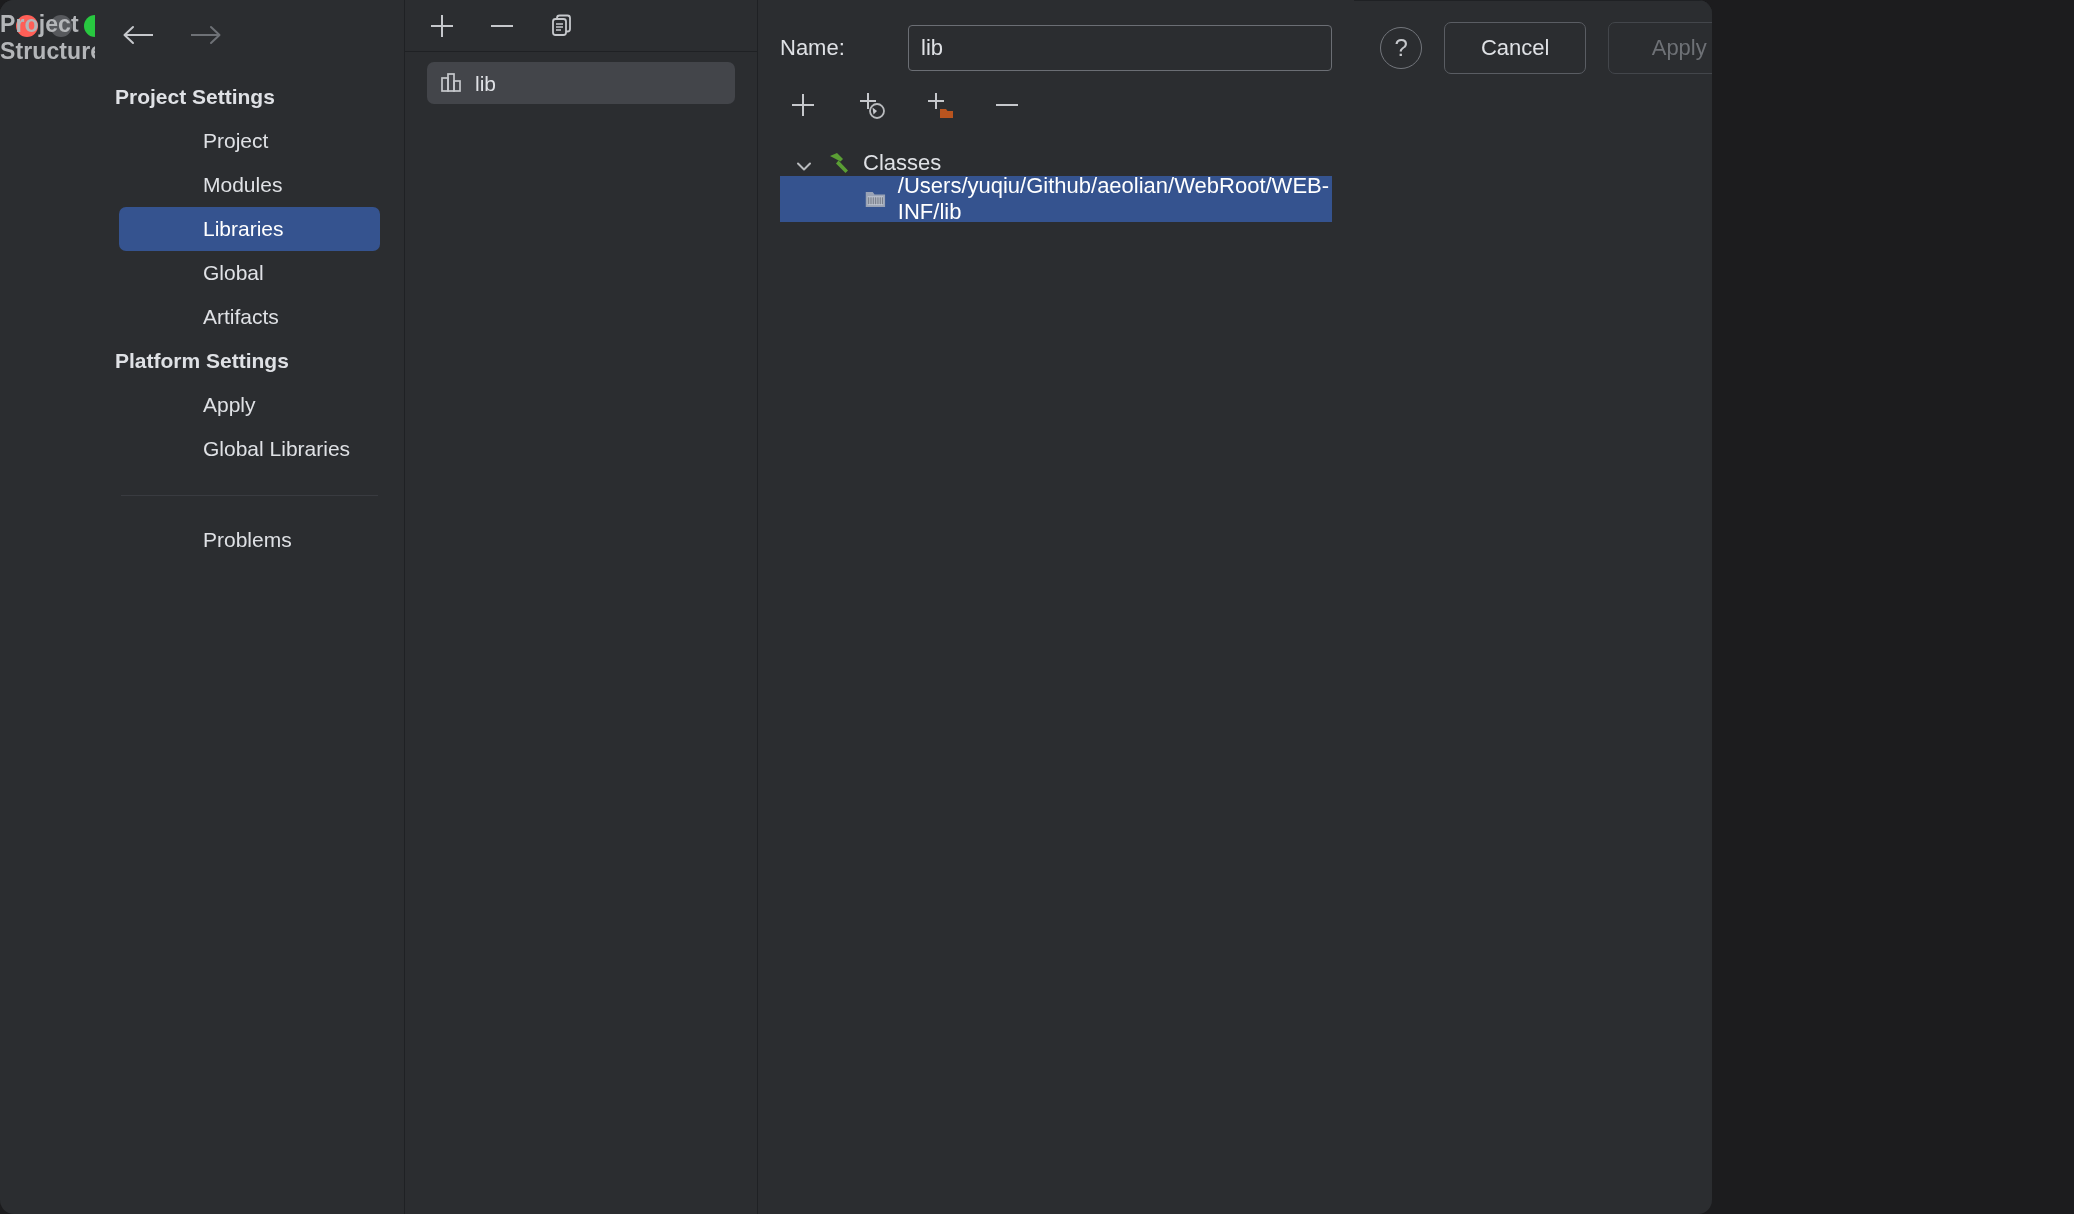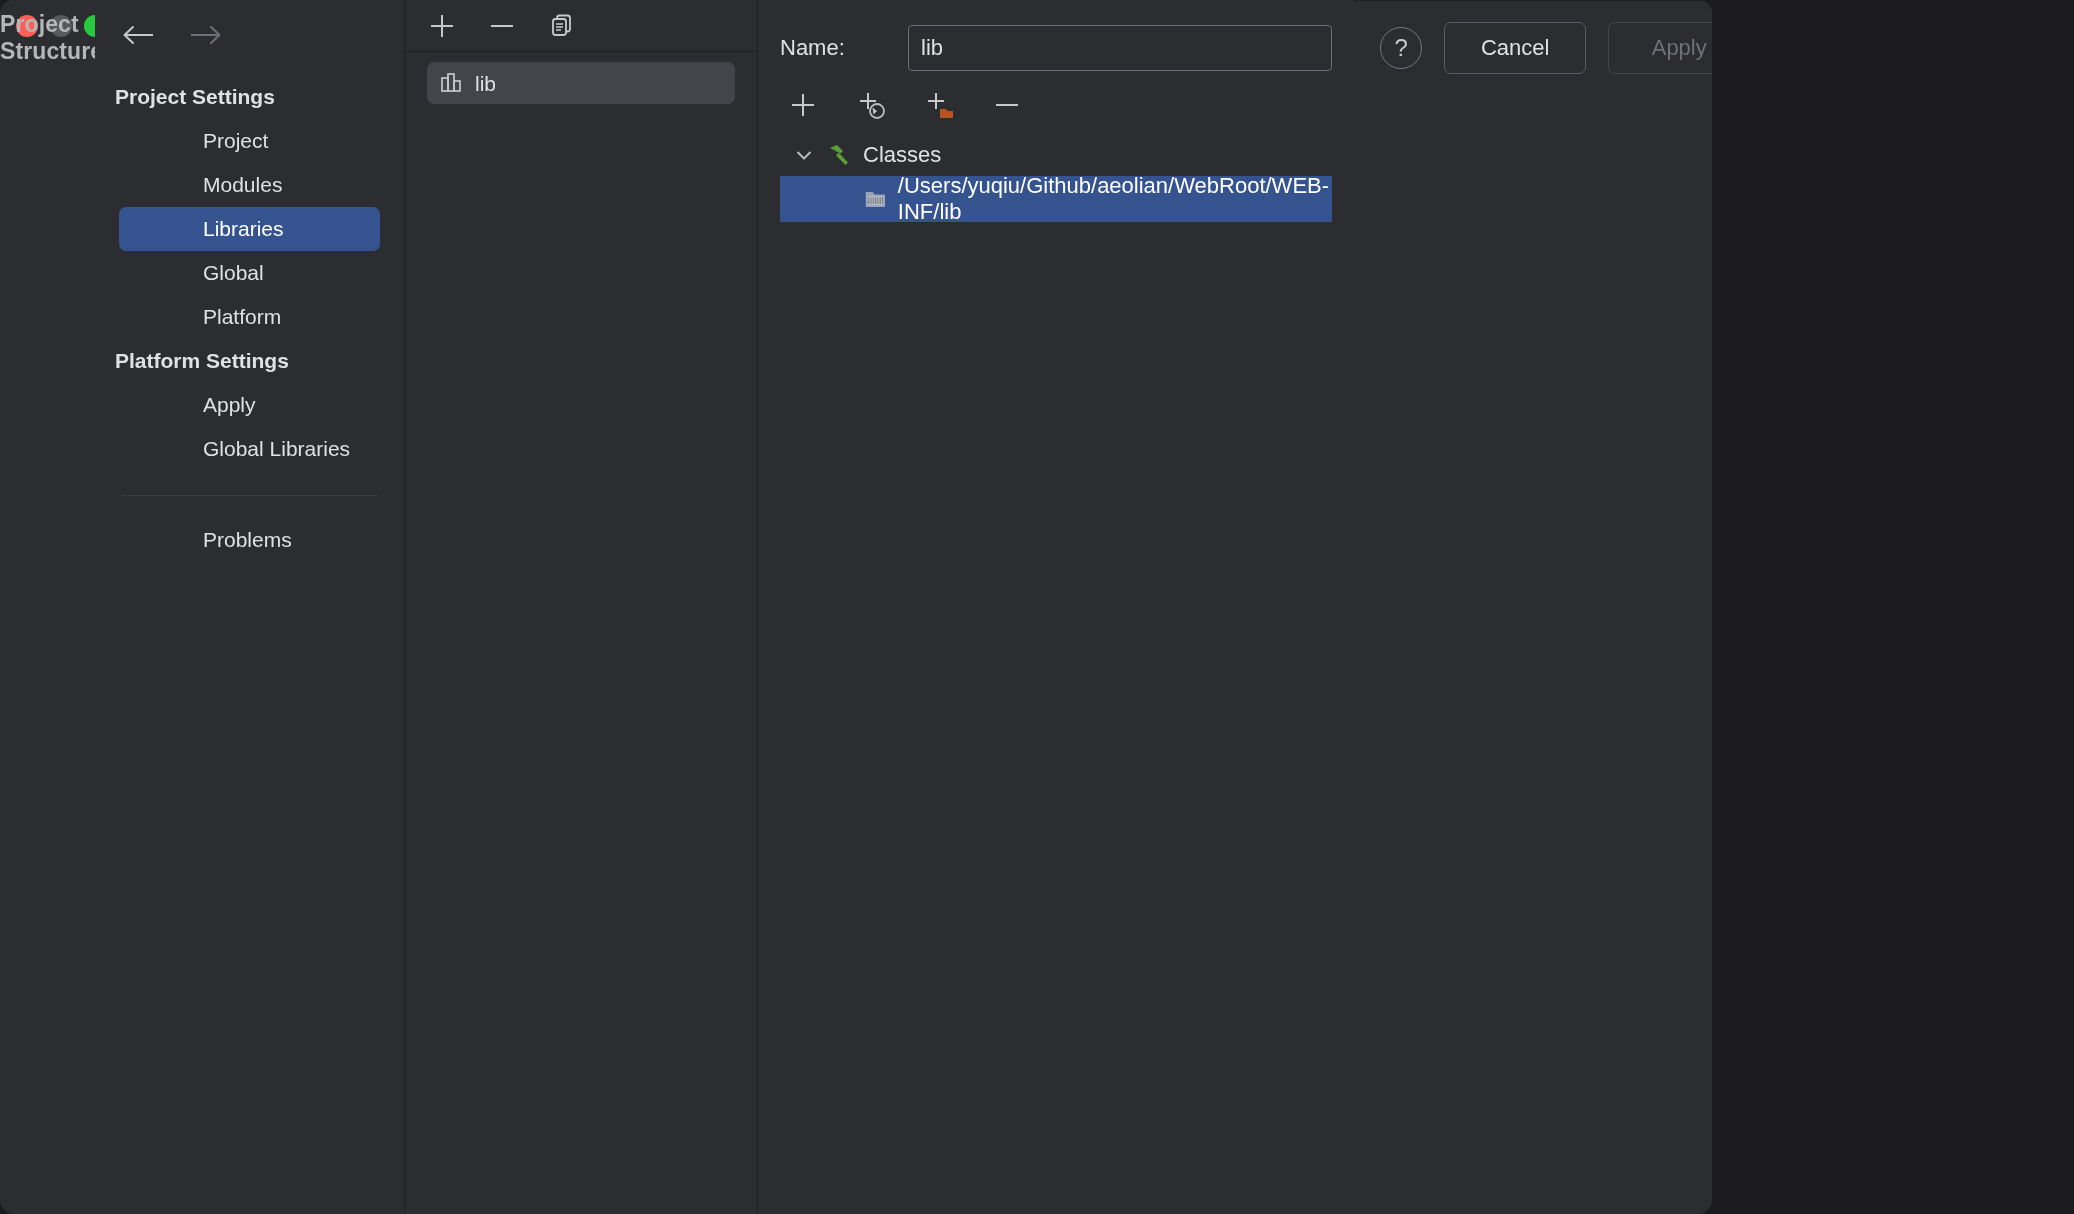--- a/index.html
+++ b/index.html
@@ -222,21 +222,21 @@
     justify-content: center;
   }
 
   .tree {
     flex: 1 1 auto;
     padding: 0 22px 0 22px;
     min-height: 0;
   }
   .tree-node {
     display: flex;
-    align-items: center;
+    align-items: flex-end;
     height: 42px;
     gap: 11px;
     font-size: 22px;
     color: #dfe1e5;
     padding-left: 13px;
     box-sizing: border-box;
   }
   .tree-child {
     display: flex;
     align-items: center;
@@ -341,21 +341,21 @@
       </div>
 
       <div class="nav-list">
 
         <div class="nav-group-title">Project Settings</div>
 
         <div class="nav-item">Project</div>
         <div class="nav-item">Modules</div>
         <div class="nav-item selected">Libraries</div>
         <div class="nav-item">Global</div>
-        <div class="nav-item">Platform</div>
+        <div class="nav-item">Artifacts</div>
 
         <div class="nav-group-title">Platform Settings</div>
 
         <div class="nav-item">Apply</div>
         <div class="nav-item">Global Libraries</div>
 
         <div class="nav-sep"></div>
 
         <div class="nav-item">Problems</div>
       </div>

